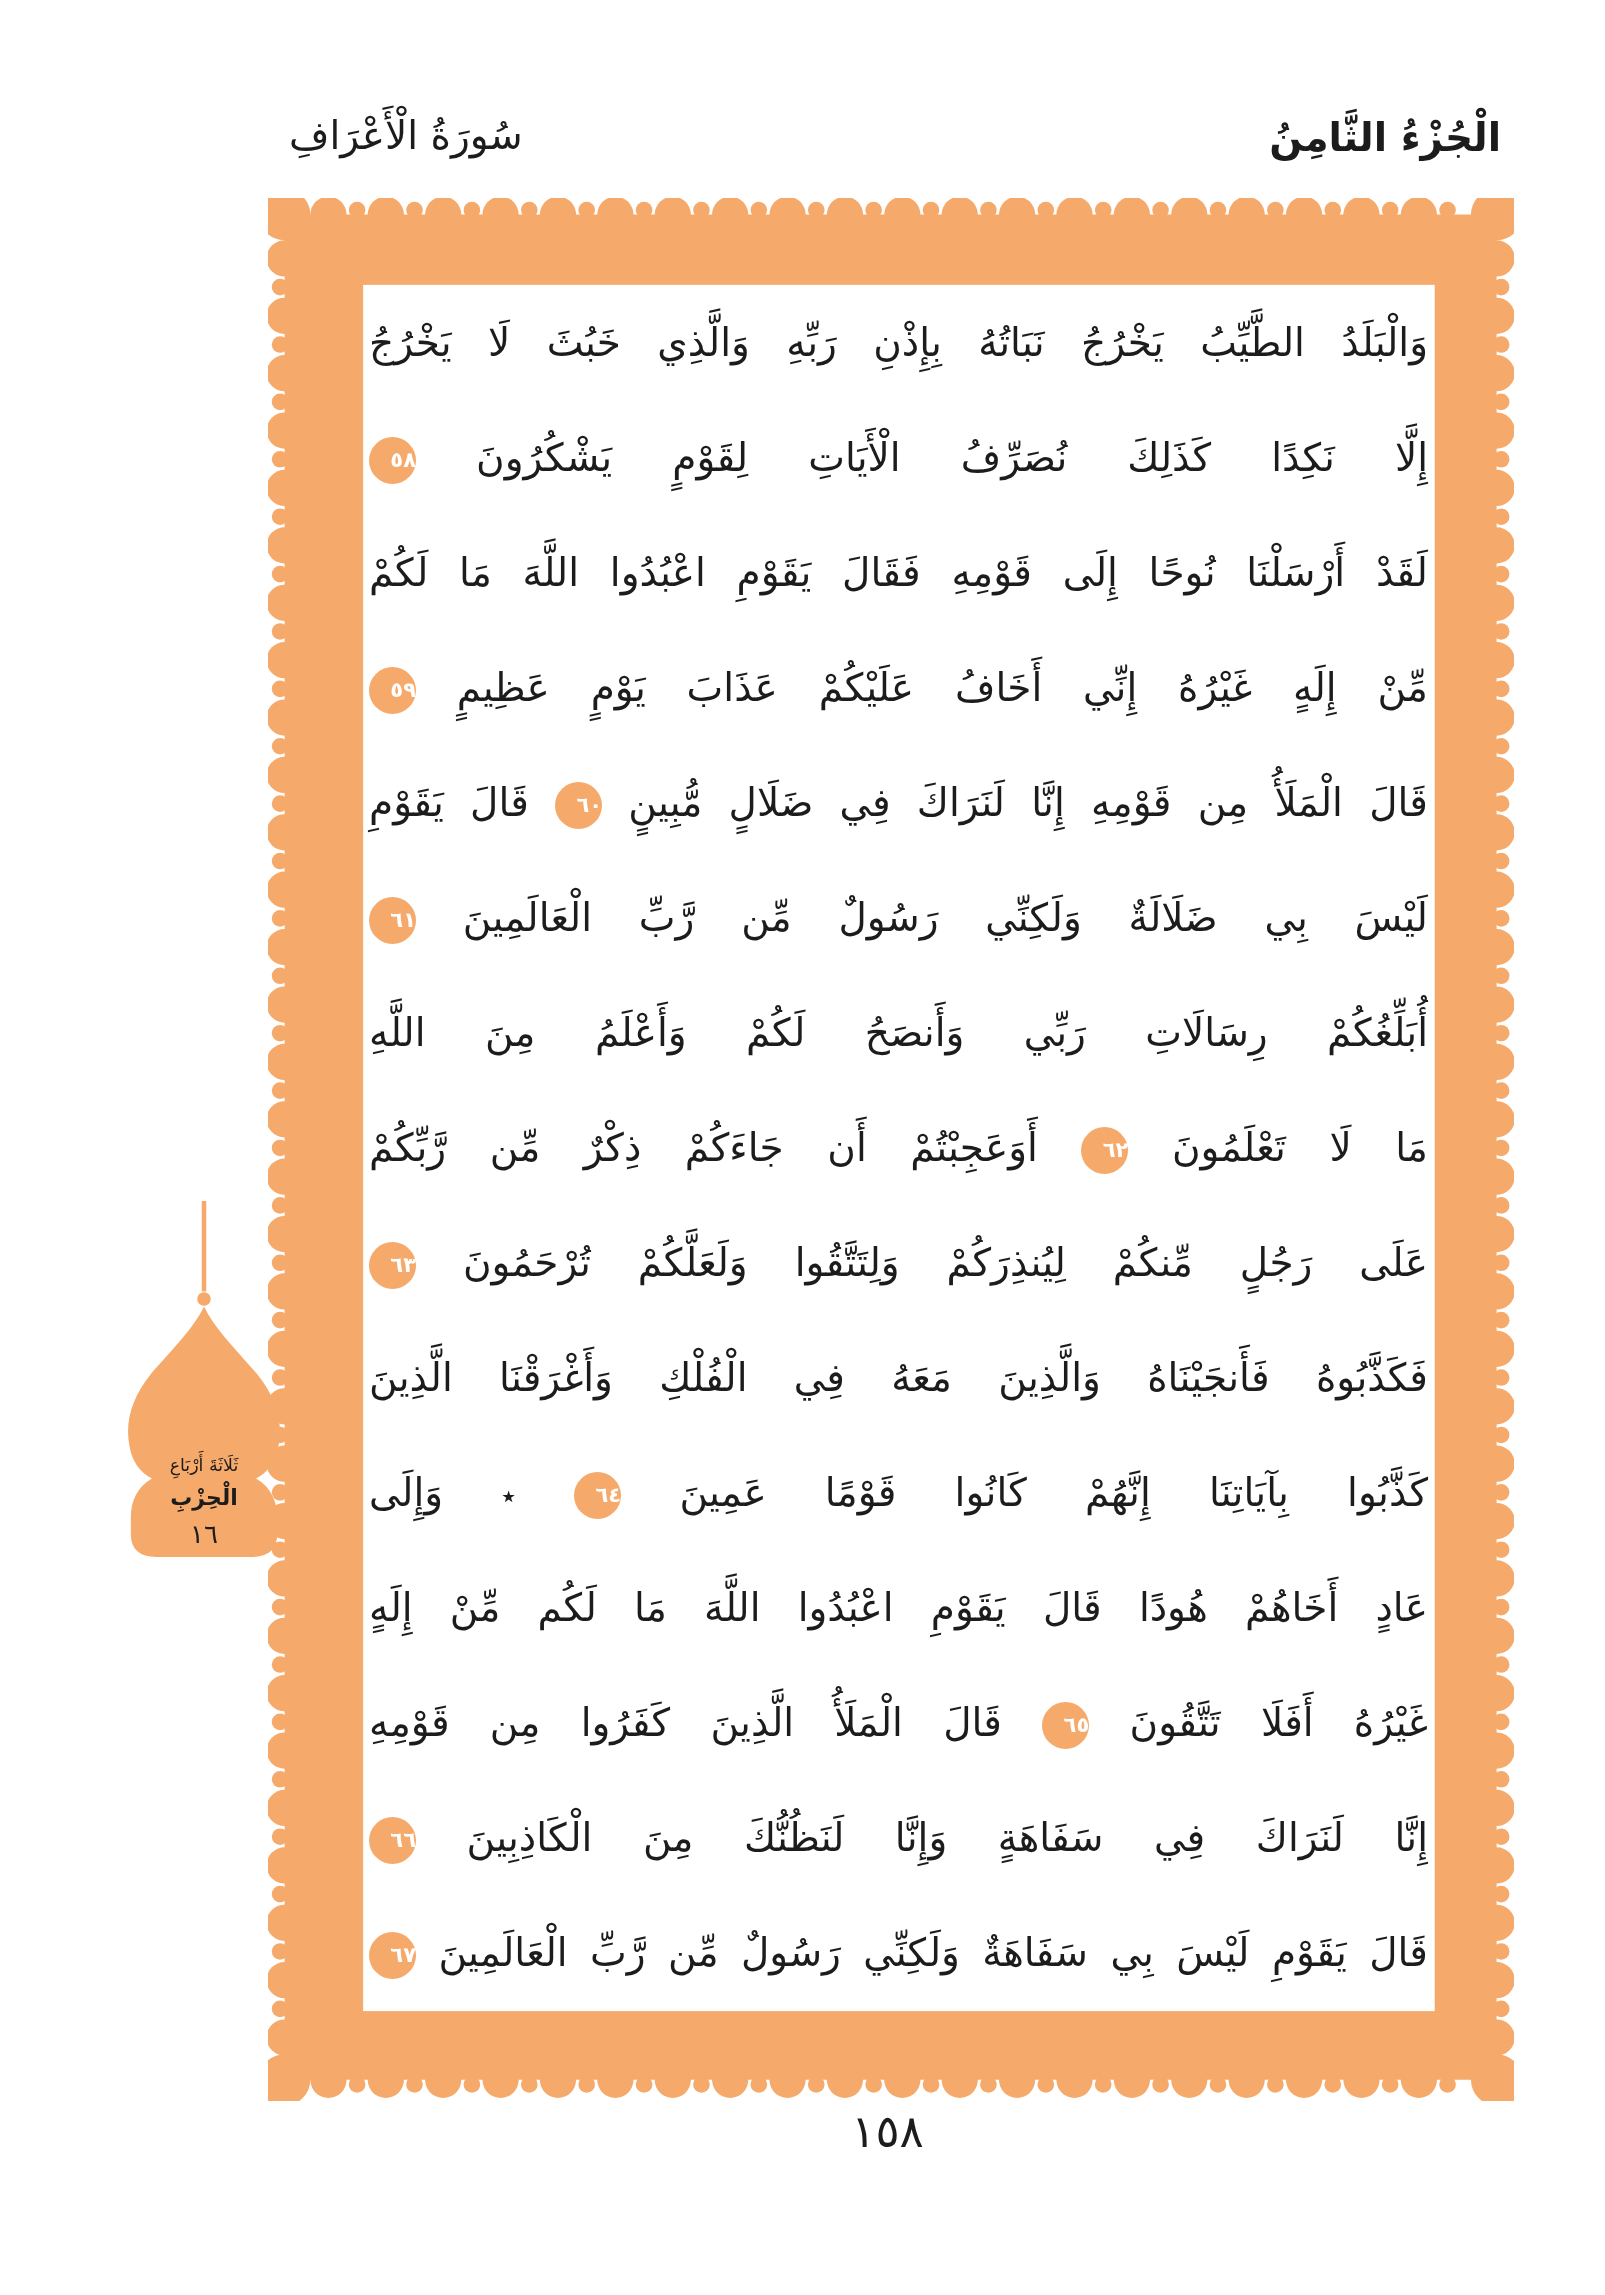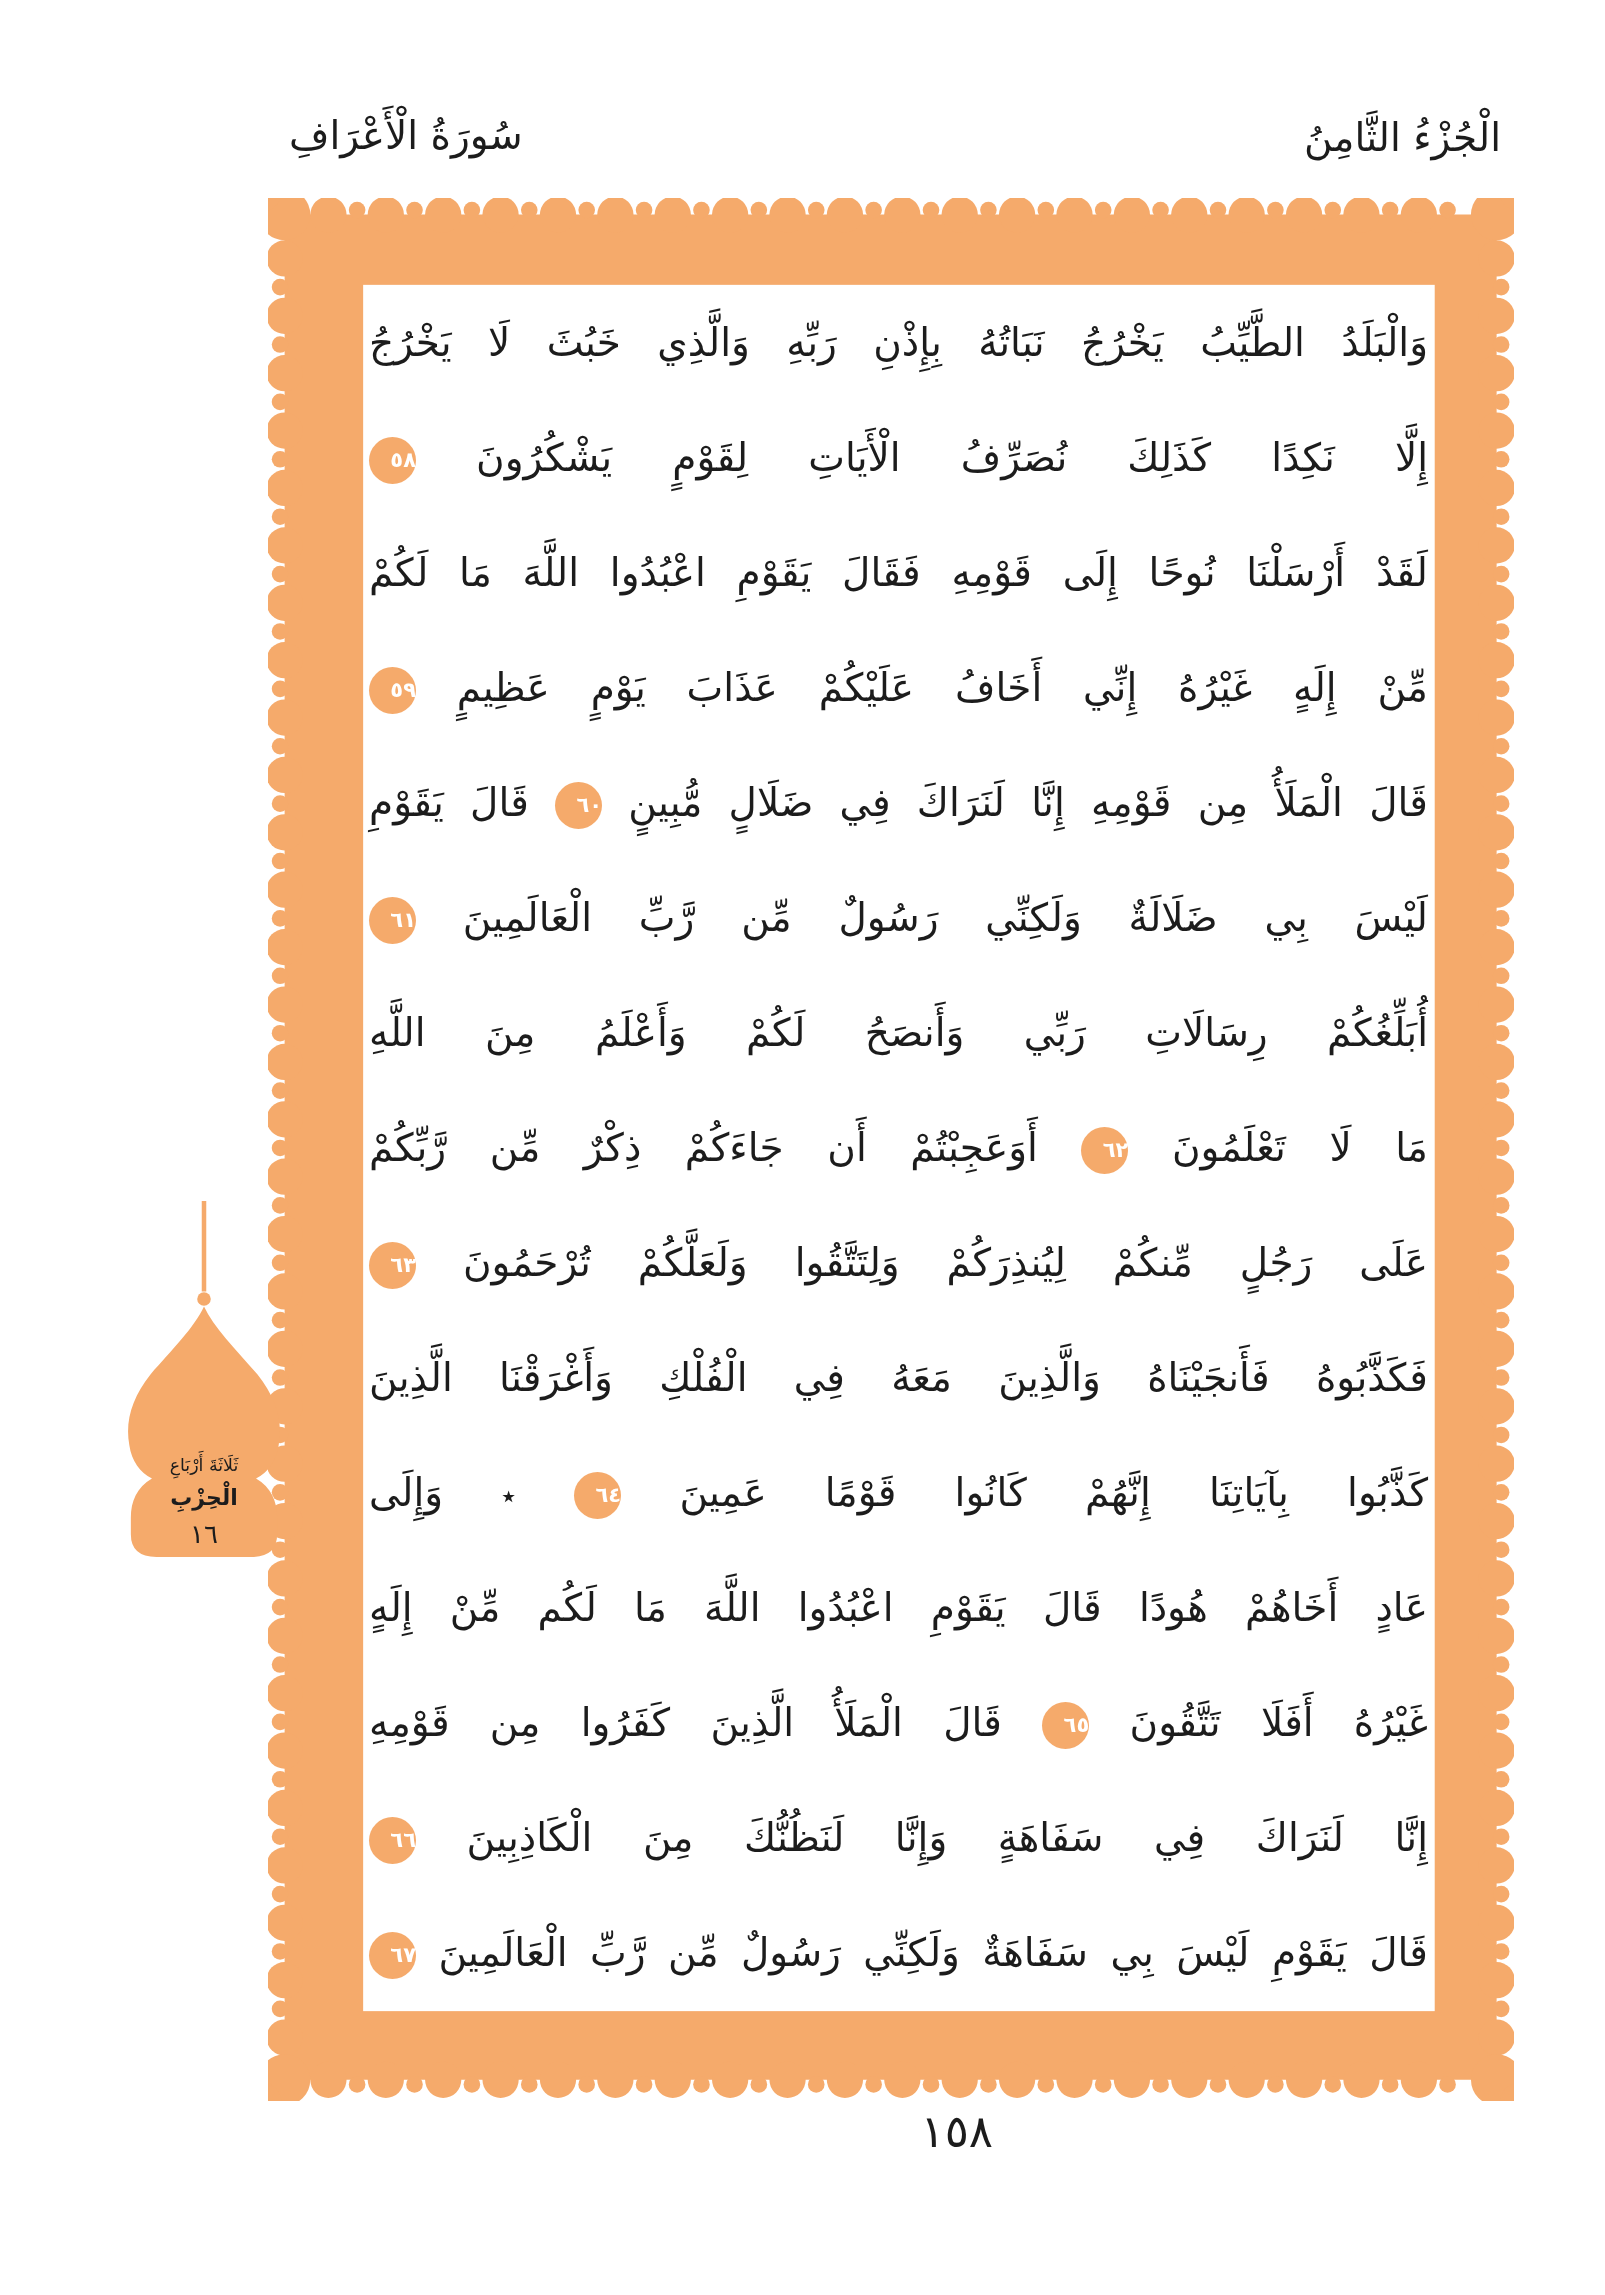--- a/index.html
+++ b/index.html
@@ -2,21 +2,21 @@
 <html lang="ar" style="--accent: #F5AA6B;font-size:12px"><head>
 <meta charset="utf-8">
 <style>
   html,body{margin:0;padding:0;}
   body{
     width:1605px;height:2295px;position:relative;background:#ffffff;
     font-family:"DejaVu Sans",sans-serif;color:#1c1c1c;overflow:hidden;
   }
   .hdr{position:absolute;font-size:39px;direction:rtl;white-space:nowrap;}
   #surah-title{left:289px;top:113px;}
-  #juz-title{right:104px;top:115px;}
+  #juz-title{right:104px;top:115px;font-weight:bold;}
 
   #frame-svg{position:absolute;left:268px;top:198px;}
 
   #text-block{
     position:absolute;left:369px;top:285px;width:1059px;height:1726px;
     direction:rtl;
   }
   .line{
     height:115px;line-height:115px;font-size:39px;
     text-align:justify;text-align-last:justify;
@@ -33,21 +33,21 @@
   #hizb-svg{position:absolute;left:106px;top:1201px;}
   #hizb-text{
     position:absolute;left:106px;top:1429px;width:196px;text-align:center;
     direction:rtl;color:#1c1c1c;
   }
   #hizb-text .hizb-fraction{font-size:17.4px;line-height:27px;display:block;margin-top:23px;}
   #hizb-text .hizb-label{font-size:22px;line-height:38px;font-weight:bold;display:block;}
   #hizb-text .hizb-number{font-size:26px;line-height:35px;display:block;}
 
   #page-number{
-    position:absolute;left:782px;top:2105px;width:211px;text-align:right;
+    position:absolute;left:782px;top:2105px;width:211px;text-align:center;
     font-size:45px;direction:rtl;
   }
 </style>
 </head>
 <body>
 
 <div class="hdr" id="surah-title">سُورَةُ الْأَعْرَافِ</div>
 
 <div class="hdr" id="juz-title">الْجُزْءُ الثَّامِنُ</div>
 

